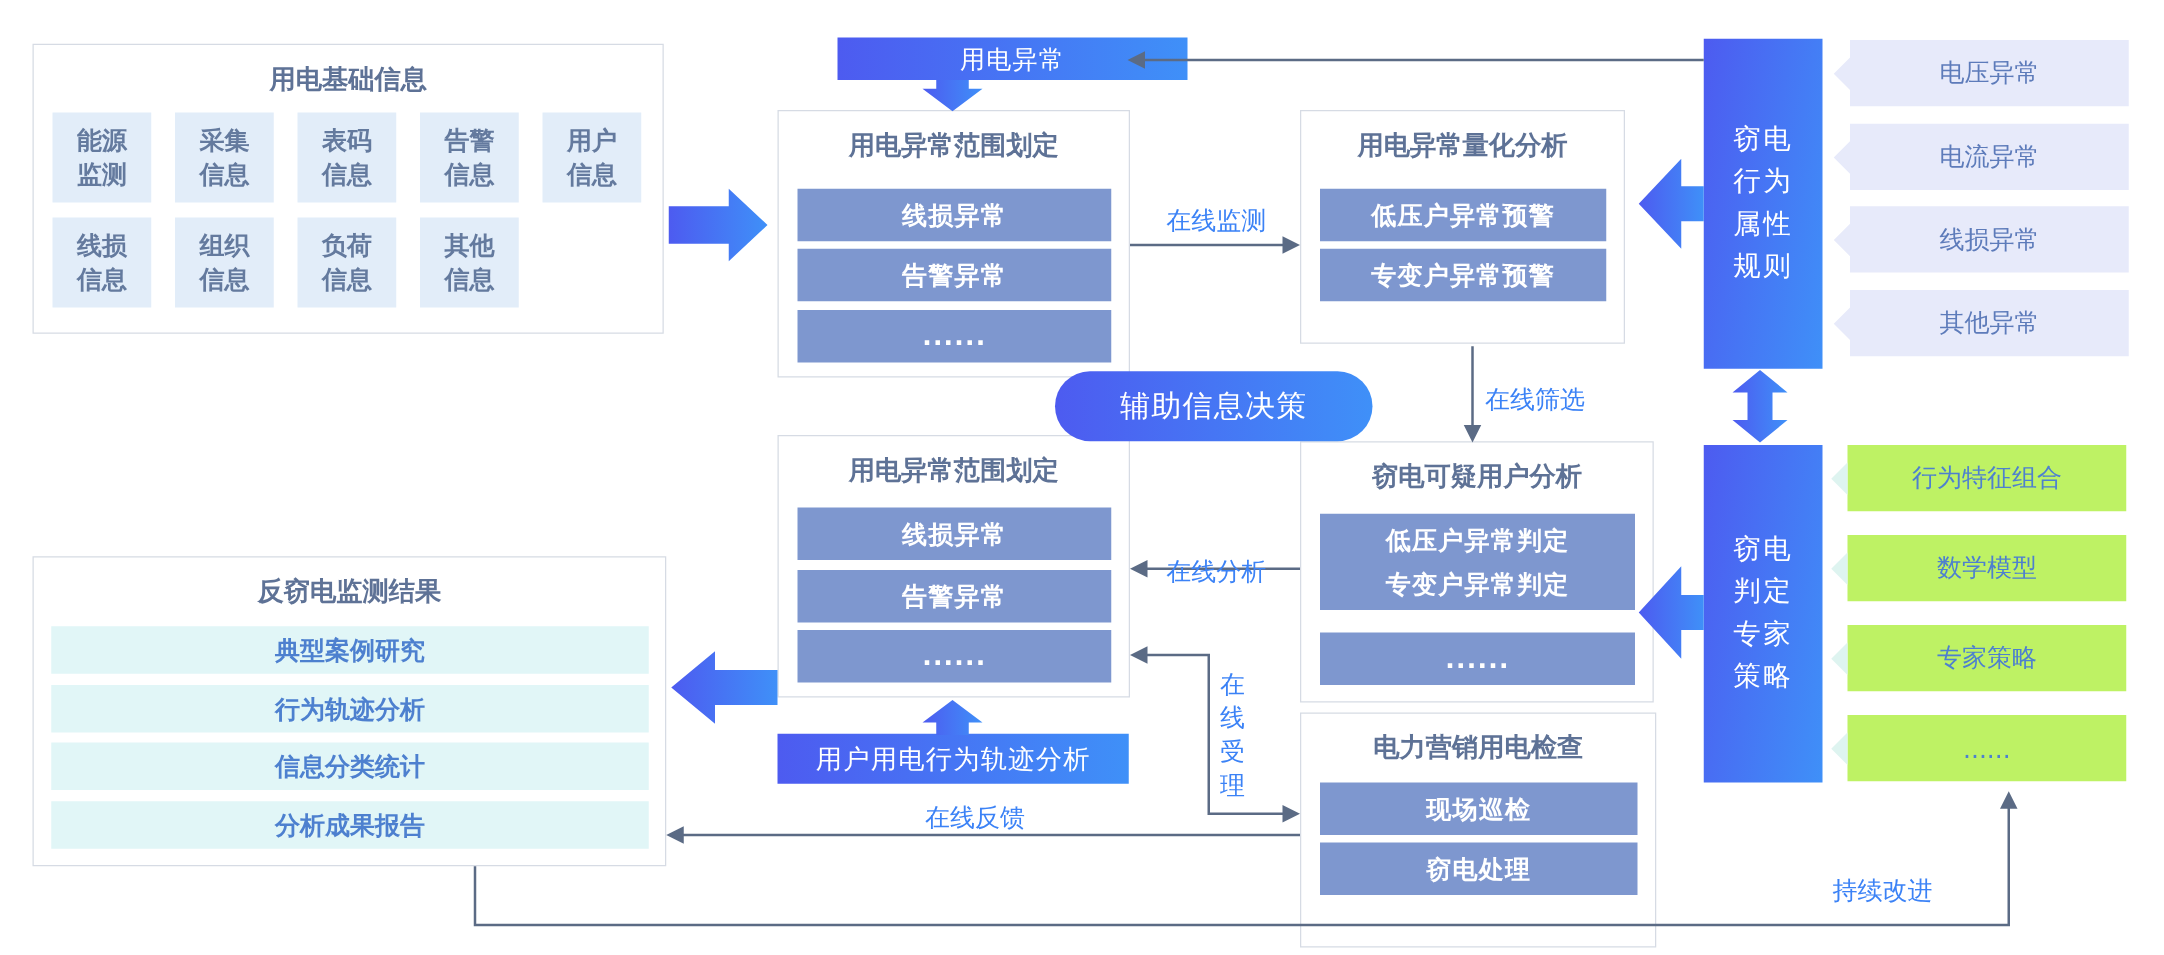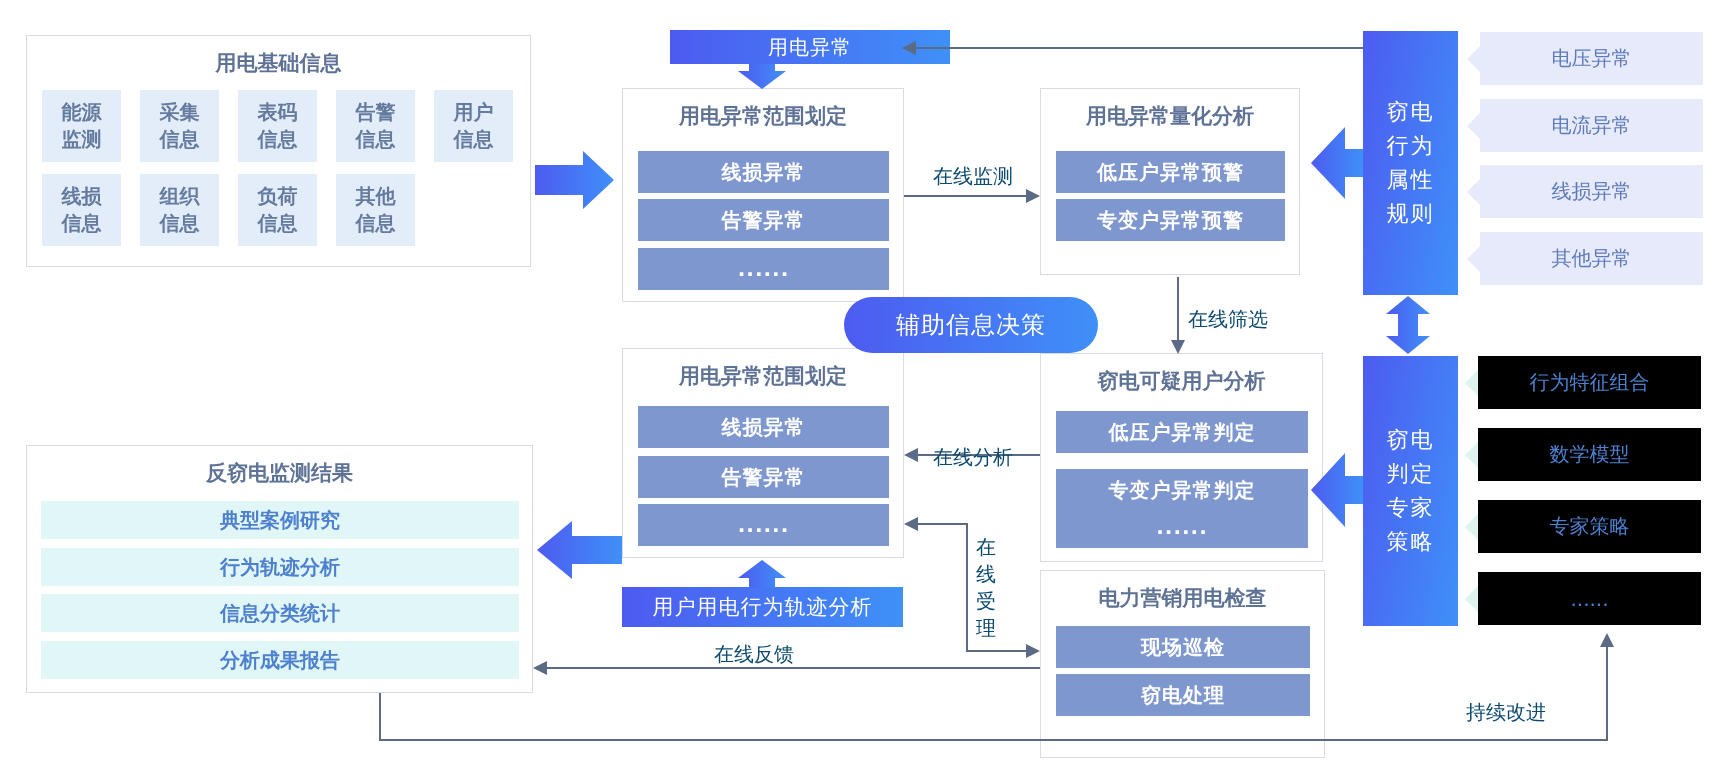--- a/index.html
+++ b/index.html
@@ -28,38 +28,38 @@
        font-size:20px;display:flex;align-items:center;justify-content:center;}
 
   .vbox{position:absolute;left:1363px;width:95px;background:linear-gradient(100deg,#4d5bf0,#3f90f8);
         color:#ffffff;display:flex;flex-direction:column;align-items:center;justify-content:center;}
   #rules{top:31px;height:264px;}
   #strategy{top:356px;height:270px;}
   .vline{display:block;font-size:22px;line-height:34px;letter-spacing:2px;}
 
   .side-item{position:absolute;width:223px;height:53px;display:flex;align-items:center;justify-content:center;font-size:20px;}
   .lav{left:1480px;background:#e7eafa;color:#5d7bba;}
-  .mint{left:1478px;background:#000000;color:#4d80cf;}
+  .mint{left:1478px;background:#bef264;color:#4d80cf;}
   .notch{position:absolute;left:-13px;top:50%;margin-top:-13px;width:0;height:0;
          border-top:13px solid transparent;border-bottom:13px solid transparent;}
   .lav .notch{border-right:13px solid #e7eafa;}
   .mint .notch{border-right:13px solid #def4f0;}
 
   .banner{position:absolute;background:linear-gradient(90deg,#4d5bf0,#3f90f8);color:#ffffff;
           display:flex;align-items:center;justify-content:center;letter-spacing:1px;}
   #banner-top{left:622px;top:30px;width:280px;height:34px;font-size:20px;margin-left:48px;}
   #banner-trace{left:622px;top:587px;width:281px;height:40px;font-size:21px;}
   #pill{left:844px;top:297px;width:254px;height:56px;border-radius:28px;font-size:24px;z-index:6;}
 
-  .lbl{position:absolute;color:#0c4a6e;font-size:20px;z-index:5;}
+  .lbl{position:absolute;color:#3b82f6;font-size:20px;z-index:5;}
   #lbl-monitor{left:906px;top:163px;width:134px;text-align:center;}
   #lbl-filter{left:1188px;top:306px;}
   #lbl-analyze{left:906px;top:428px;width:134px;text-align:center;margin-top:16px;}
   #lbl-accept{left:976px;top:534px;width:24px;line-height:27px;word-break:break-all;}
-  #lbl-feedback{left:684px;top:641px;width:140px;text-align:center;}
+  #lbl-feedback{left:740px;top:641px;width:140px;text-align:left;}
   #lbl-improve{left:1436px;top:699px;width:140px;text-align:center;}
 
   #connector-layer{position:absolute;left:0;top:0;width:1731px;height:764px;z-index:4;pointer-events:none;}
 </style>
 </head>
 <body>
 
 <div id="canvas">
 
   <div class="panel" id="base-info">
@@ -124,21 +124,21 @@
   <div class="panel" id="scope-bottom">
     <div class="panel-title">用电异常范围划定</div>
     <div class="bar" style="top:57px">线损异常</div>
     <div class="bar" style="top:107px">告警异常</div>
     <div class="bar" style="top:155px">......</div>
   </div>
 
   <div class="panel" id="suspect">
     <div class="panel-title">窃电可疑用户分析</div>
     <div class="bar" style="top:57px">低压户异常判定</div>
-    <div class="bar" style="top:115px">专变户异常判定</div>
+    <div class="bar" style="top:92px">专变户异常判定</div>
     <div class="bar" style="top:152px">......</div>
   </div>
 
   <div class="panel" id="inspect">
     <div class="panel-title">电力营销用电检查</div>
     <div class="bar" style="top:55px">现场巡检</div>
     <div class="bar" style="top:103px">窃电处理</div>
   </div>
 
   <div class="panel" id="result">

